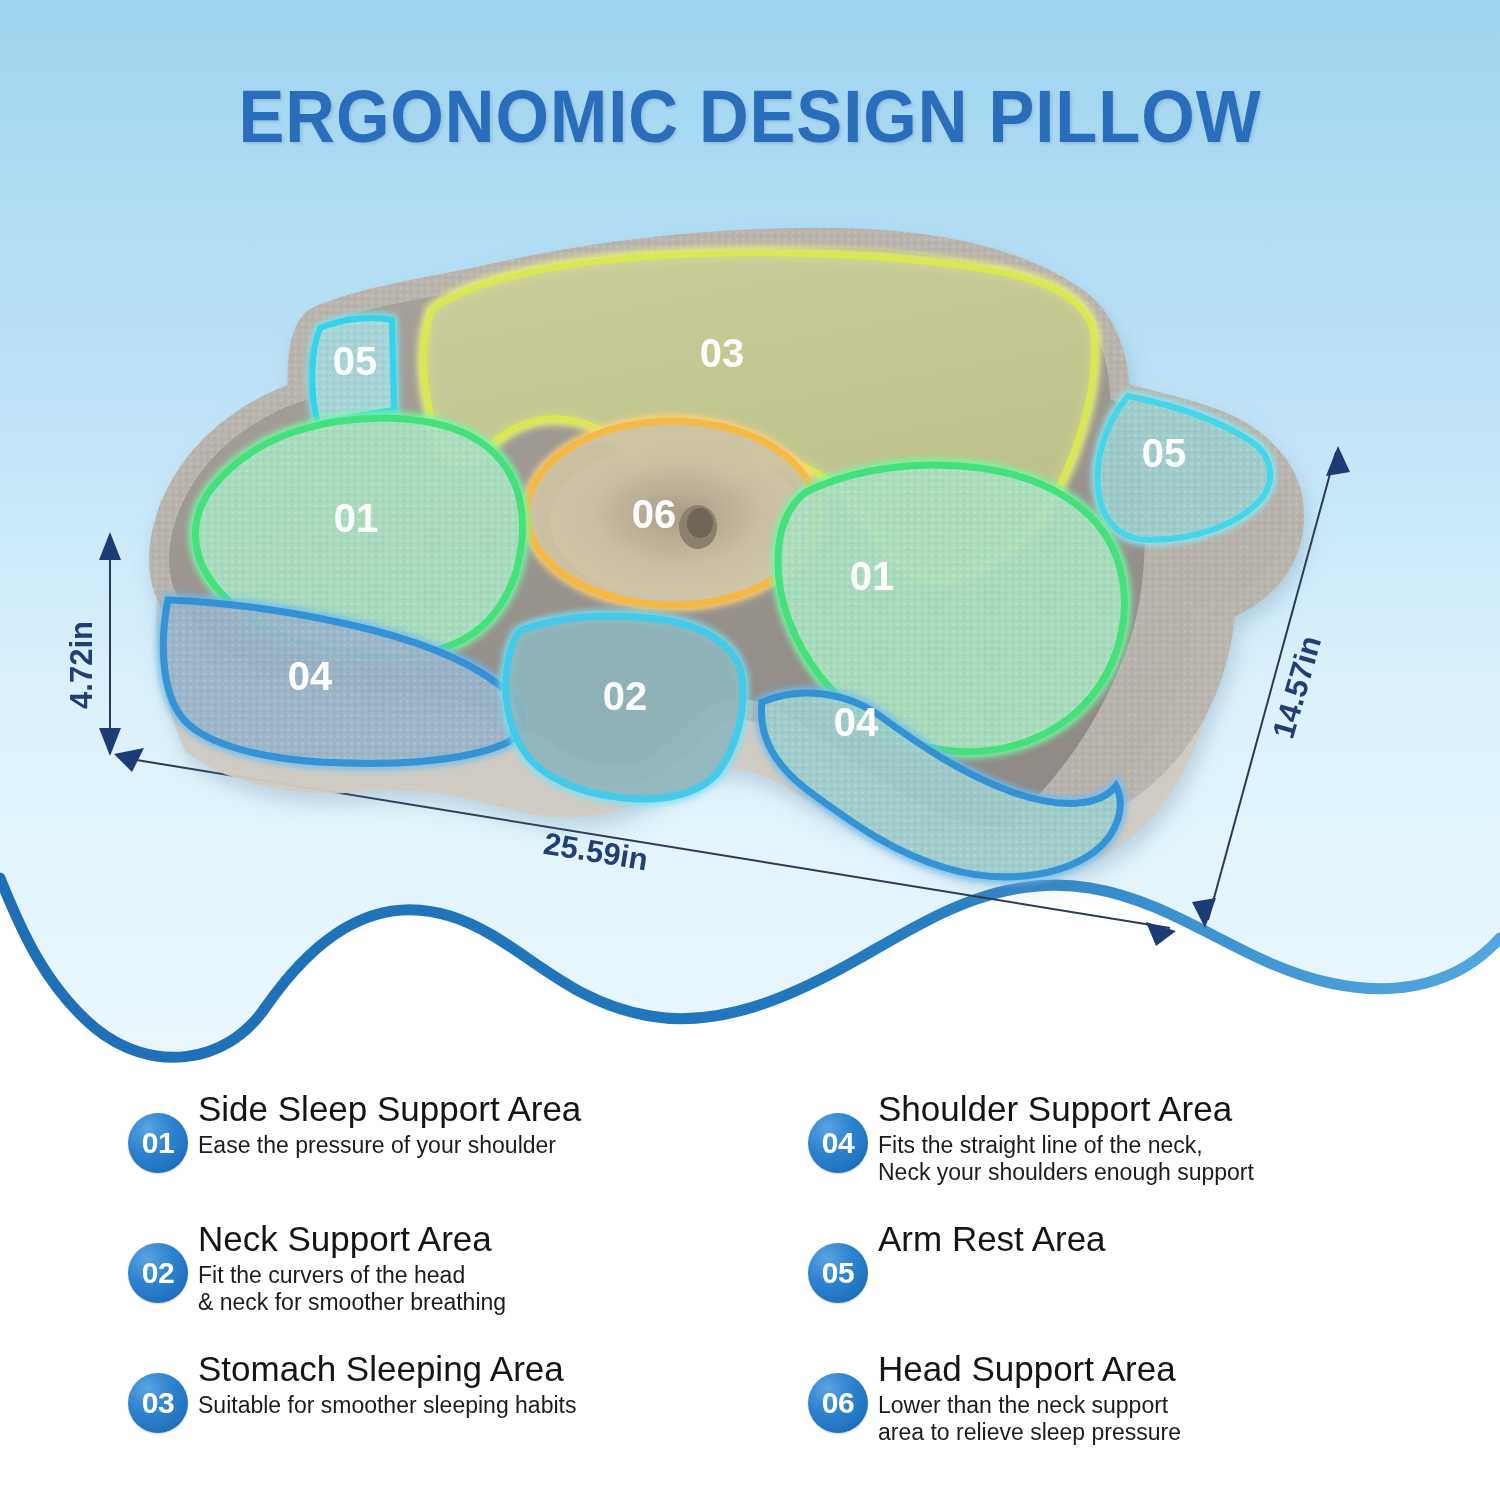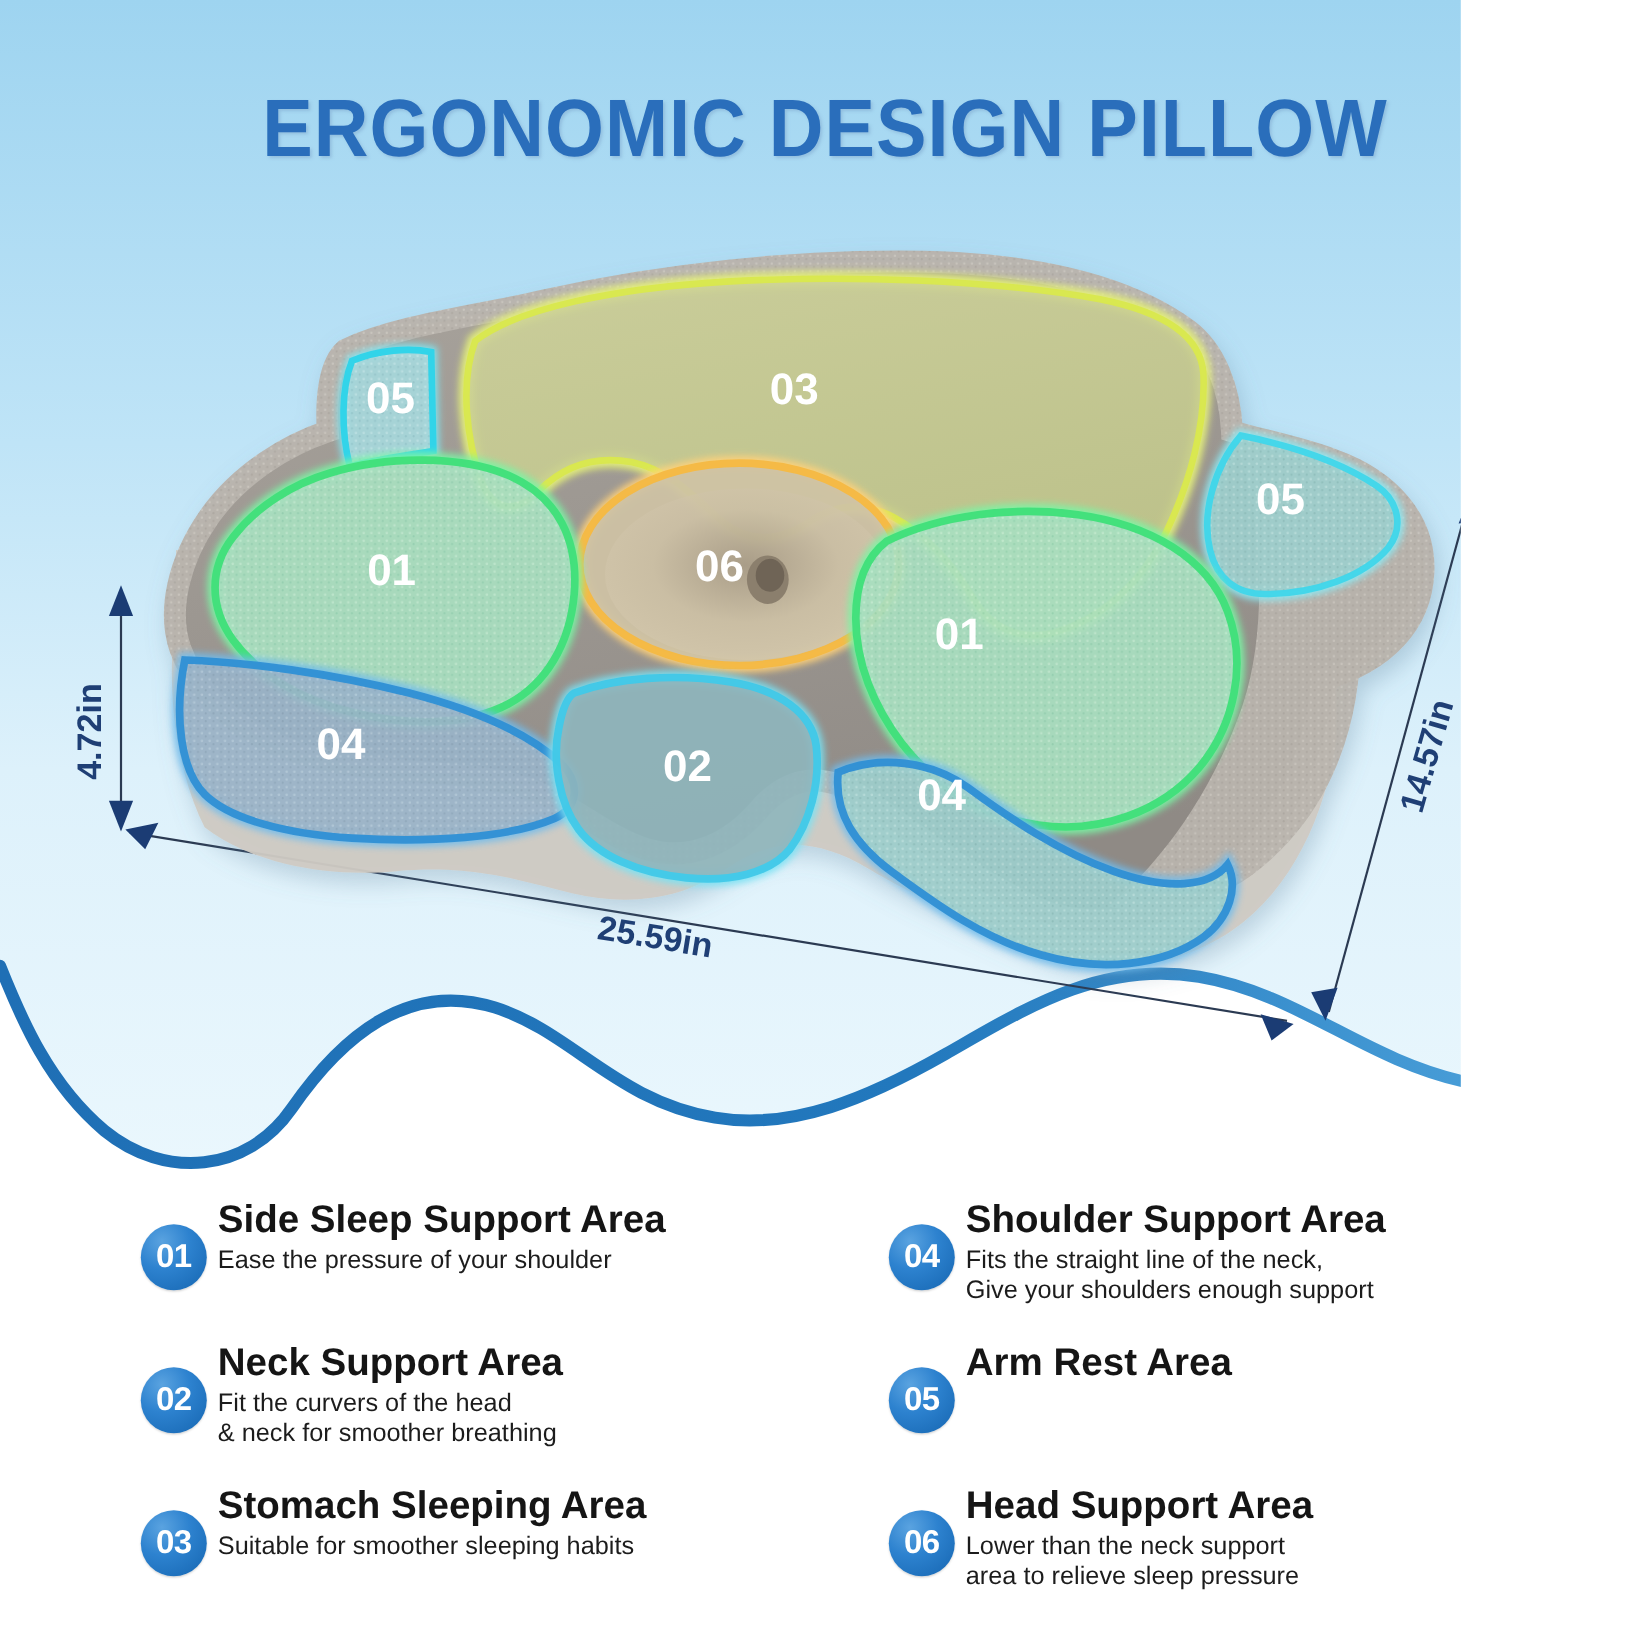--- a/index.html
+++ b/index.html
@@ -6,21 +6,21 @@
   html, body {
     margin: 0;
     padding: 0;
     background: #ffffff;
   }
   body {
     font-family: "Liberation Sans", sans-serif;
   }
   #page {
     position: relative;
-    width: 1328px;
+    width: 1500px;
     height: 1486px;
     overflow: hidden;
     background: #ffffff;
   }
 
   
   #hero {
     position: absolute;
     left: 0; top: 0;
     width: 1500px;
@@ -114,21 +114,21 @@
     font-size: 30px;
     display: flex;
     align-items: center;
     justify-content: center;
     box-shadow: 0 1px 2px rgba(0,0,0,0.18);
     letter-spacing: -0.5px;
   }
   .legend-text { flex: 1 1 auto; padding-top: 4px; }
   .legend-title {
     font-family: "Liberation Sans", sans-serif;
-    font-weight: bold;
+    font-weight: normal;
     font-size: 35px;
     color: #151515;
     line-height: 1.15;
     white-space: nowrap;
     margin-bottom: 3px;
   }
   .legend-desc {
     font-family: "Liberation Sans", sans-serif;
     font-size: 23px;
     color: #1c1c1c;
@@ -506,21 +506,21 @@
 
     </div>
 
     <div class="legend-col" id="legend-col-right">
 
       <div class="legend-item">
         <div class="legend-badge">04</div>
         <div class="legend-text">
           <div class="legend-title">Shoulder Support Area</div>
           <div class="legend-desc">Fits the straight line of the neck,
-Give your shoulders enough support</div>
+Neck your shoulders enough support</div>
         </div>
       </div>
 
       <div class="legend-item">
         <div class="legend-badge">05</div>
         <div class="legend-text">
           <div class="legend-title">Arm Rest Area</div>
         </div>
       </div>
 

